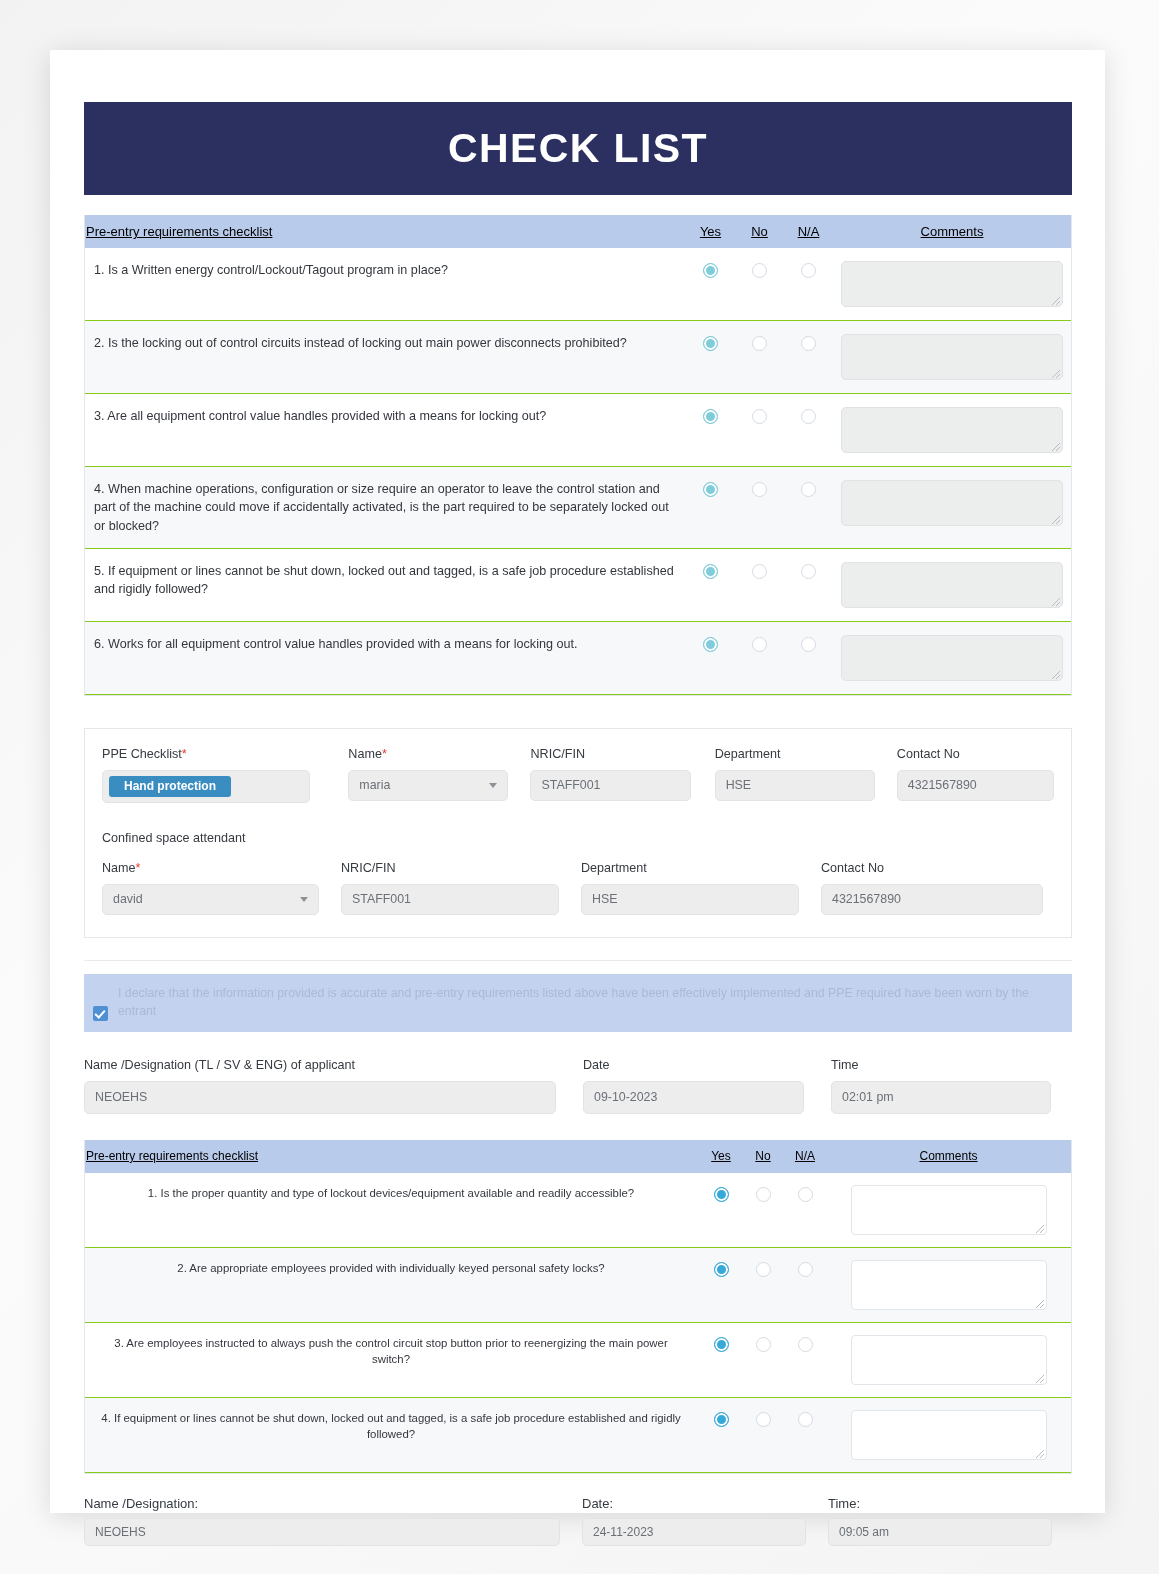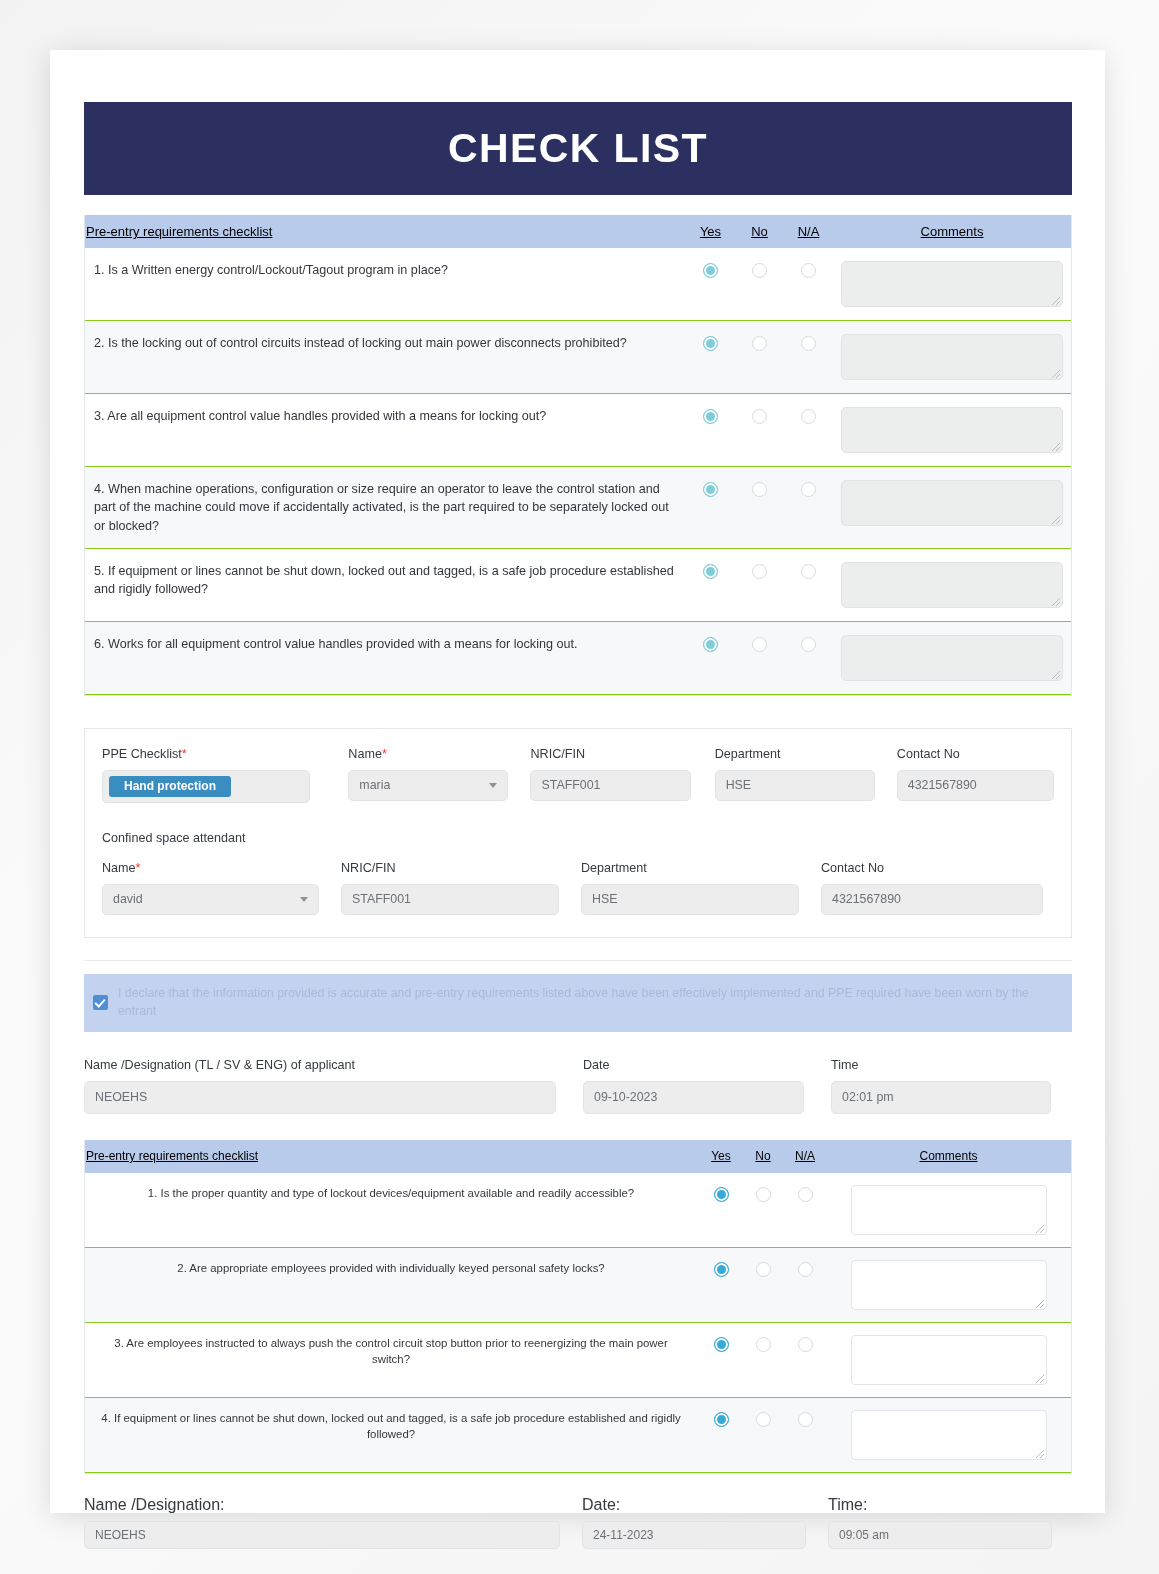--- a/index.html
+++ b/index.html
@@ -214,21 +214,21 @@
   .ppe-row2 > div:nth-child(4) { width: 222px; margin-right: 0; }
   .ppe-row2 .ctrl { height: 31px; }
 
   
   .decl-wrap { margin-top: 22px; }
   .divider { height: 1px; background: #e8eaec; }
   .decl {
     margin-top: 13px;
     background: #c3d3ef;
     display: flex;
-    align-items: center;
+    align-items: flex-end;
     padding: 10px 10px 11px 9px;
   }
   .cbox {
     width: 15px; height: 15px;
     background: #4f8fd4;
     border-radius: 2px;
     flex: 0 0 15px;
     position: relative;
     margin-top: 1px;
   }
@@ -253,21 +253,21 @@
   .app-row > div:nth-child(1) { width: 472px; margin-right: 27px; }
   .app-row > div:nth-child(2) { width: 221px; margin-right: 27px; }
   .app-row > div:nth-child(3) { width: 220px; }
   .app-row .ctrl { height: 33px; }
 
   
   .bot-row { display: flex; margin-top: 22px; }
   .bot-row > div:nth-child(1) { width: 476px; margin-right: 22px; }
   .bot-row > div:nth-child(2) { width: 224px; margin-right: 22px; }
   .bot-row > div:nth-child(3) { width: 224px; }
-  .bot-row .field-label { font-size: 16px; margin-bottom: 7px; }
+  .bot-row .field-label { font-size: 13px; margin-bottom: 7px; }
   .bot-row .ctrl { height: 28px; font-size: 12px; }
 </style>
 </head>
 <body>
 
 <div class="page">
  <div class="card">
   <div class="inner">
 
     <div class="banner">

